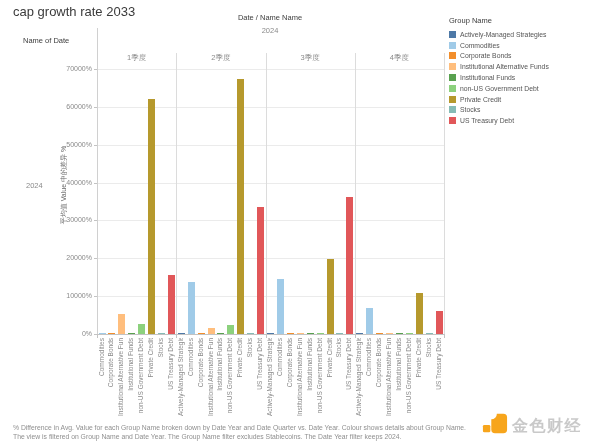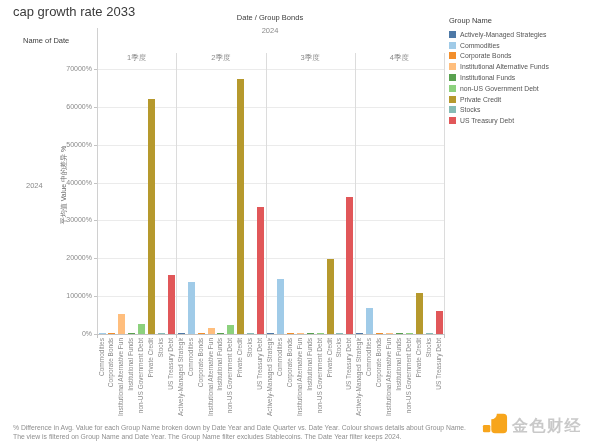--- a/index.html
+++ b/index.html
@@ -28,21 +28,21 @@
   .bar{position:absolute;}
   .xlabel{position:absolute;width:78px;height:10px;line-height:10px;font-size:6.5px;color:#8a8a8a;
           text-align:right;white-space:nowrap;overflow:hidden;transform:rotate(-90deg);}
   .qlabel{position:absolute;width:70px;text-align:center;font-size:7.5px;color:#8a8a8a;}
 </style>
 </head>
 <body>
 
 <div class="abs" id="page-title">cap growth rate 2033</div>
 
-<div class="abs" id="col-field">Date  /  Group Bonds</div>
+<div class="abs" id="col-field">Date  /  Name Name</div>
 <div class="abs" id="col-year">2024</div>
 <div class="abs" id="row-field">Name of Date</div>
 <div class="abs" id="row-year">2024</div>
 <div class="abs" id="y-title">平均值 Value 中的差异 %</div>
 
 <div class="abs" id="chart-layer" style="left:0;top:16px;width:548px;height:444px;">
     <div class="ytick-label" style="left: 52px; top: 314px;">0%</div>
     <div style="left: 94px; top: 318px; width: 3px; height: 1px; background: rgb(195, 195, 195); position: absolute;"></div>
     <div class="gridline" style="left: 97px; top: 280.1px; width: 347px; height: 1px;"></div>
     <div class="ytick-label" style="left: 52px; top: 276.1px;">10000%</div>

